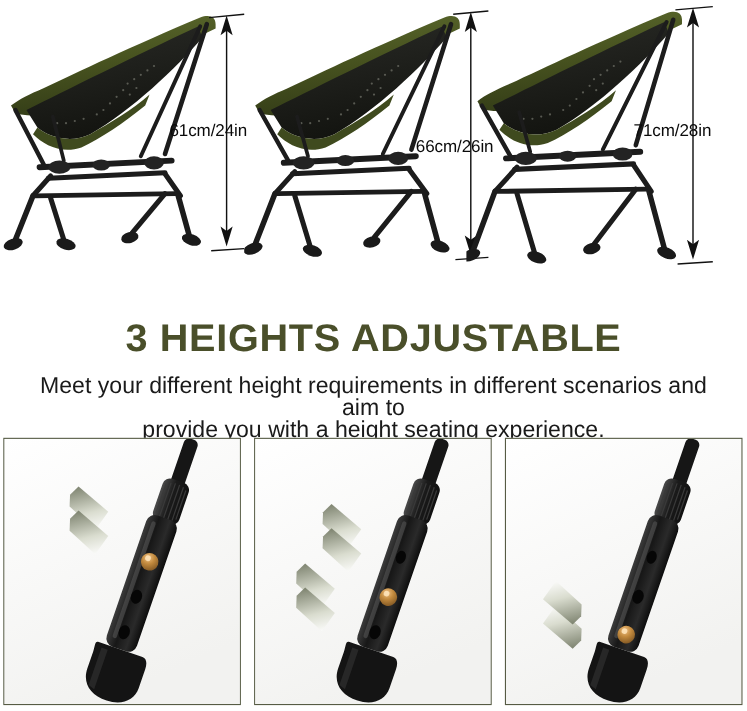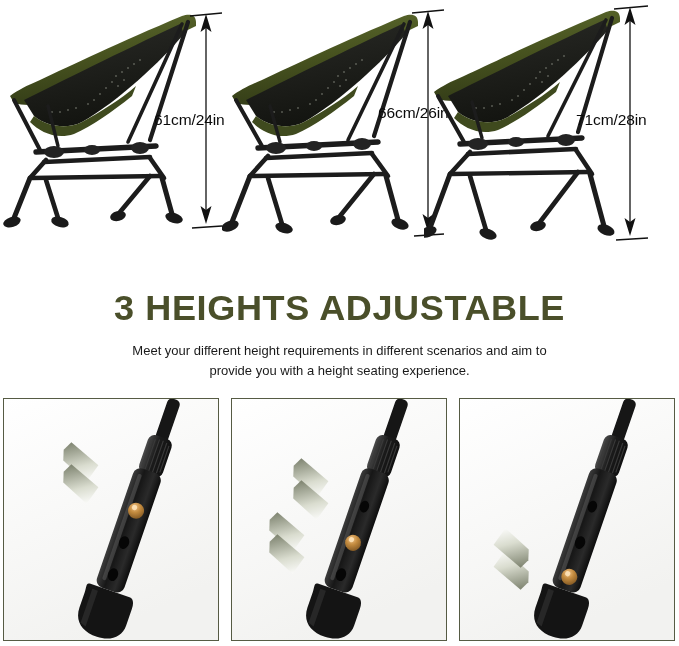--- a/index.html
+++ b/index.html
@@ -36,21 +36,21 @@
     letter-spacing:0.6px;
     color:#4a4f2a;
     transform:scaleX(1.03);
     transform-origin:center top;
   }
   
   .subtitle{
     position:absolute;left:18px;top:341px;width:643px;
     text-align:center;
     font-family:"Liberation Sans", sans-serif;
-    font-size:13px;line-height:20px;color:#1a1a1a;
+    font-size:21px;line-height:20px;color:#1a1a1a;
   }
   .subtitle .l2{display:block;}
 
   
   .panels{position:absolute;left:0;top:398px;width:679px;height:248px;}
   .panel{
     position:absolute;top:0;height:243px;
     border:1.3px solid #565b44;
     background:#fdfdfd;
     box-sizing:border-box;
@@ -207,21 +207,21 @@
       <ellipse cx="178" cy="224" rx="9" ry="5" fill="#1a1a1a" transform="rotate(20 178 224)"></ellipse>
     </svg>
 
     <svg class="dim-svg" style="left:186px;top:6px;" width="40" height="240">
       <line x1="4" y1="7" x2="36" y2="4" stroke="#111" stroke-width="1.3"></line>
       <line x1="20" y1="9" x2="20" y2="222" stroke="#111" stroke-width="1.3"></line>
       <polygon points="20,5 14.5,23 20,19 25.5,23" fill="#111"></polygon>
       <polygon points="20,226 14.5,208 20,212 25.5,208" fill="#111"></polygon>
       <line x1="6" y1="230" x2="36" y2="228" stroke="#111" stroke-width="1.3"></line>
     </svg>
-    <div class="dim-label" style="left:156px;top:104px;">66cm/26in</div>
+    <div class="dim-label" style="left:156px;top:125px;">66cm/26in</div>
   </div>
 
   <div class="chair-cell c3">
     <svg class="chair-svg" width="200" height="250" viewBox="0 0 200 250">
       <defs>
         <linearGradient id="fab3" x1="0" y1="0" x2="0.25" y2="1">
           <stop offset="0%" stop-color="#5d6b2f"></stop>
           <stop offset="55%" stop-color="#47521f"></stop>
           <stop offset="100%" stop-color="#333c17"></stop>
         </linearGradient>

